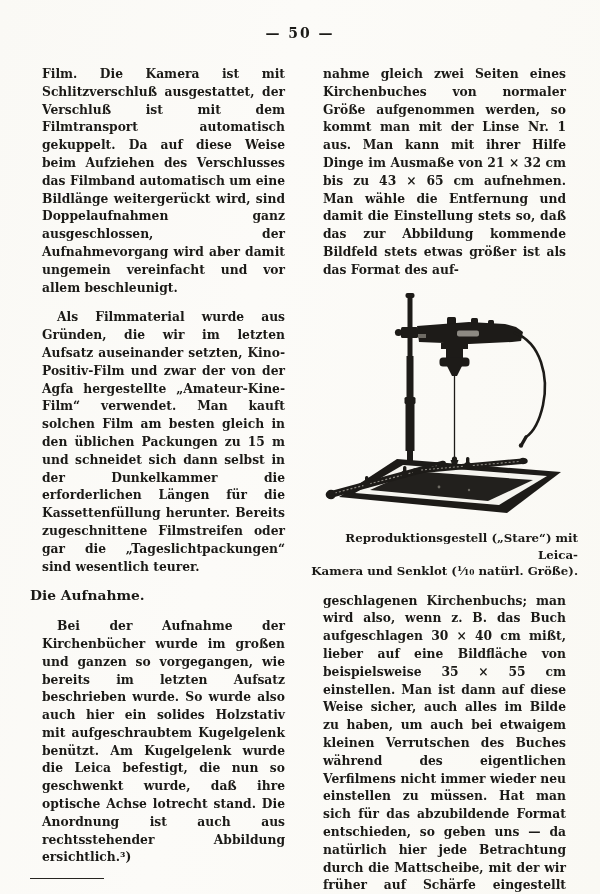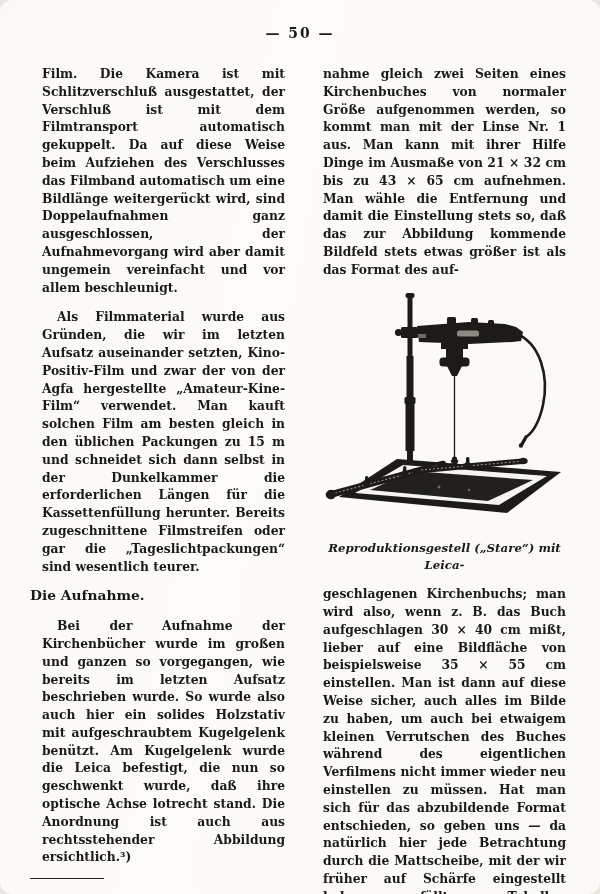--- a/index.html
+++ b/index.html
@@ -7,21 +7,20 @@
     position: relative;
     width: 600px;
     height: 894px;
     margin: 0 auto;
     background: linear-gradient(100deg, #faf9f5 0%, #fcfbf8 40%, #faf9f4 100%);
     overflow: hidden;
     font-family: "DejaVu Serif", serif;
     font-weight: bold;
     color: #1b1a17;
     box-sizing: border-box;
-    border-radius: 12px;
   }
   .page-number {
     text-align: center;
     padding-top: 25px;
     font-size: 14px;
     letter-spacing: 2px;
   }
   .columns {
     display: flex;
     gap: 14px;
@@ -49,23 +48,22 @@
     border-top: 1.6px solid #262420;
     margin: 8px 0 5px 0;
   }
   figure.stand-figure {
     margin: 4px 0 2px 0;
     text-align: center;
   }
   figcaption {
     font-size: 11.8px;
     line-height: 16.4px;
-    text-align: center;
-    margin-top: 11px;
-    font-style: italic;
+    text-align: right;
+    margin-top: 1px;
   }
   svg .ink { fill: #1d1b18; }
   svg .ink-stroke { stroke: #1d1b18; fill: none; }
 </style>
 </head>
 <body>
 
 <div class="page">
 
   <div class="page-number">— 50 —</div>
@@ -145,20 +143,21 @@
             <circle class="ink" cx="85.7" cy="183" r="3.6"></circle>
             <line class="ink-stroke" x1="96" y1="180" x2="206" y2="170" stroke-width="5.5" stroke-linecap="round"></line>
             <line x1="102" y1="179" x2="200" y2="170.5" stroke="#8d8a83" stroke-width="1.1" stroke-dasharray="2,2"></line>
             <rect class="ink" x="147" y="166" width="3.4" height="8" rx="1.5"></rect>
             <circle class="ink" cx="148.7" cy="174.5" r="3.6"></circle>
             <circle class="ink" cx="204" cy="170" r="3.2"></circle>
           </g>
         </svg>
         <figcaption>
           <span>Reproduktionsgestell („Stare“) mit Leica-</span><br>
+          <span>Kamera und Senklot (¹⁄₁₀ natürl. Größe).</span>
         </figcaption>
       </figure>
 
       <p class="noindent">geschlagenen Kirchenbuchs; man wird also, wenn z. B. das Buch aufgeschlagen 30 × 40 cm mißt, lieber auf eine Bildfläche von beispielsweise 35 × 55 cm einstellen. Man ist dann auf diese Weise sicher, auch alles im Bilde zu haben, um auch bei etwaigem kleinen Verrutschen des Buches während des eigentlichen Verfilmens nicht immer wieder neu einstellen zu müssen. Hat man sich für das abzubildende Format entschieden, so geben uns — da natürlich hier jede Betrachtung durch die Mattscheibe, mit der wir früher auf Schärfe eingestellt haben, wegfällt — Tabellen Auskunft, wie weit wir einerseits die Kamera vom abzubildenden Gegenstand entfernt zu halten haben und welche Einstellung wir auf der Schneckengangfassung wählen müssen</p>
     </div>
 
   </div>
 </div>
 
 </body></html>

